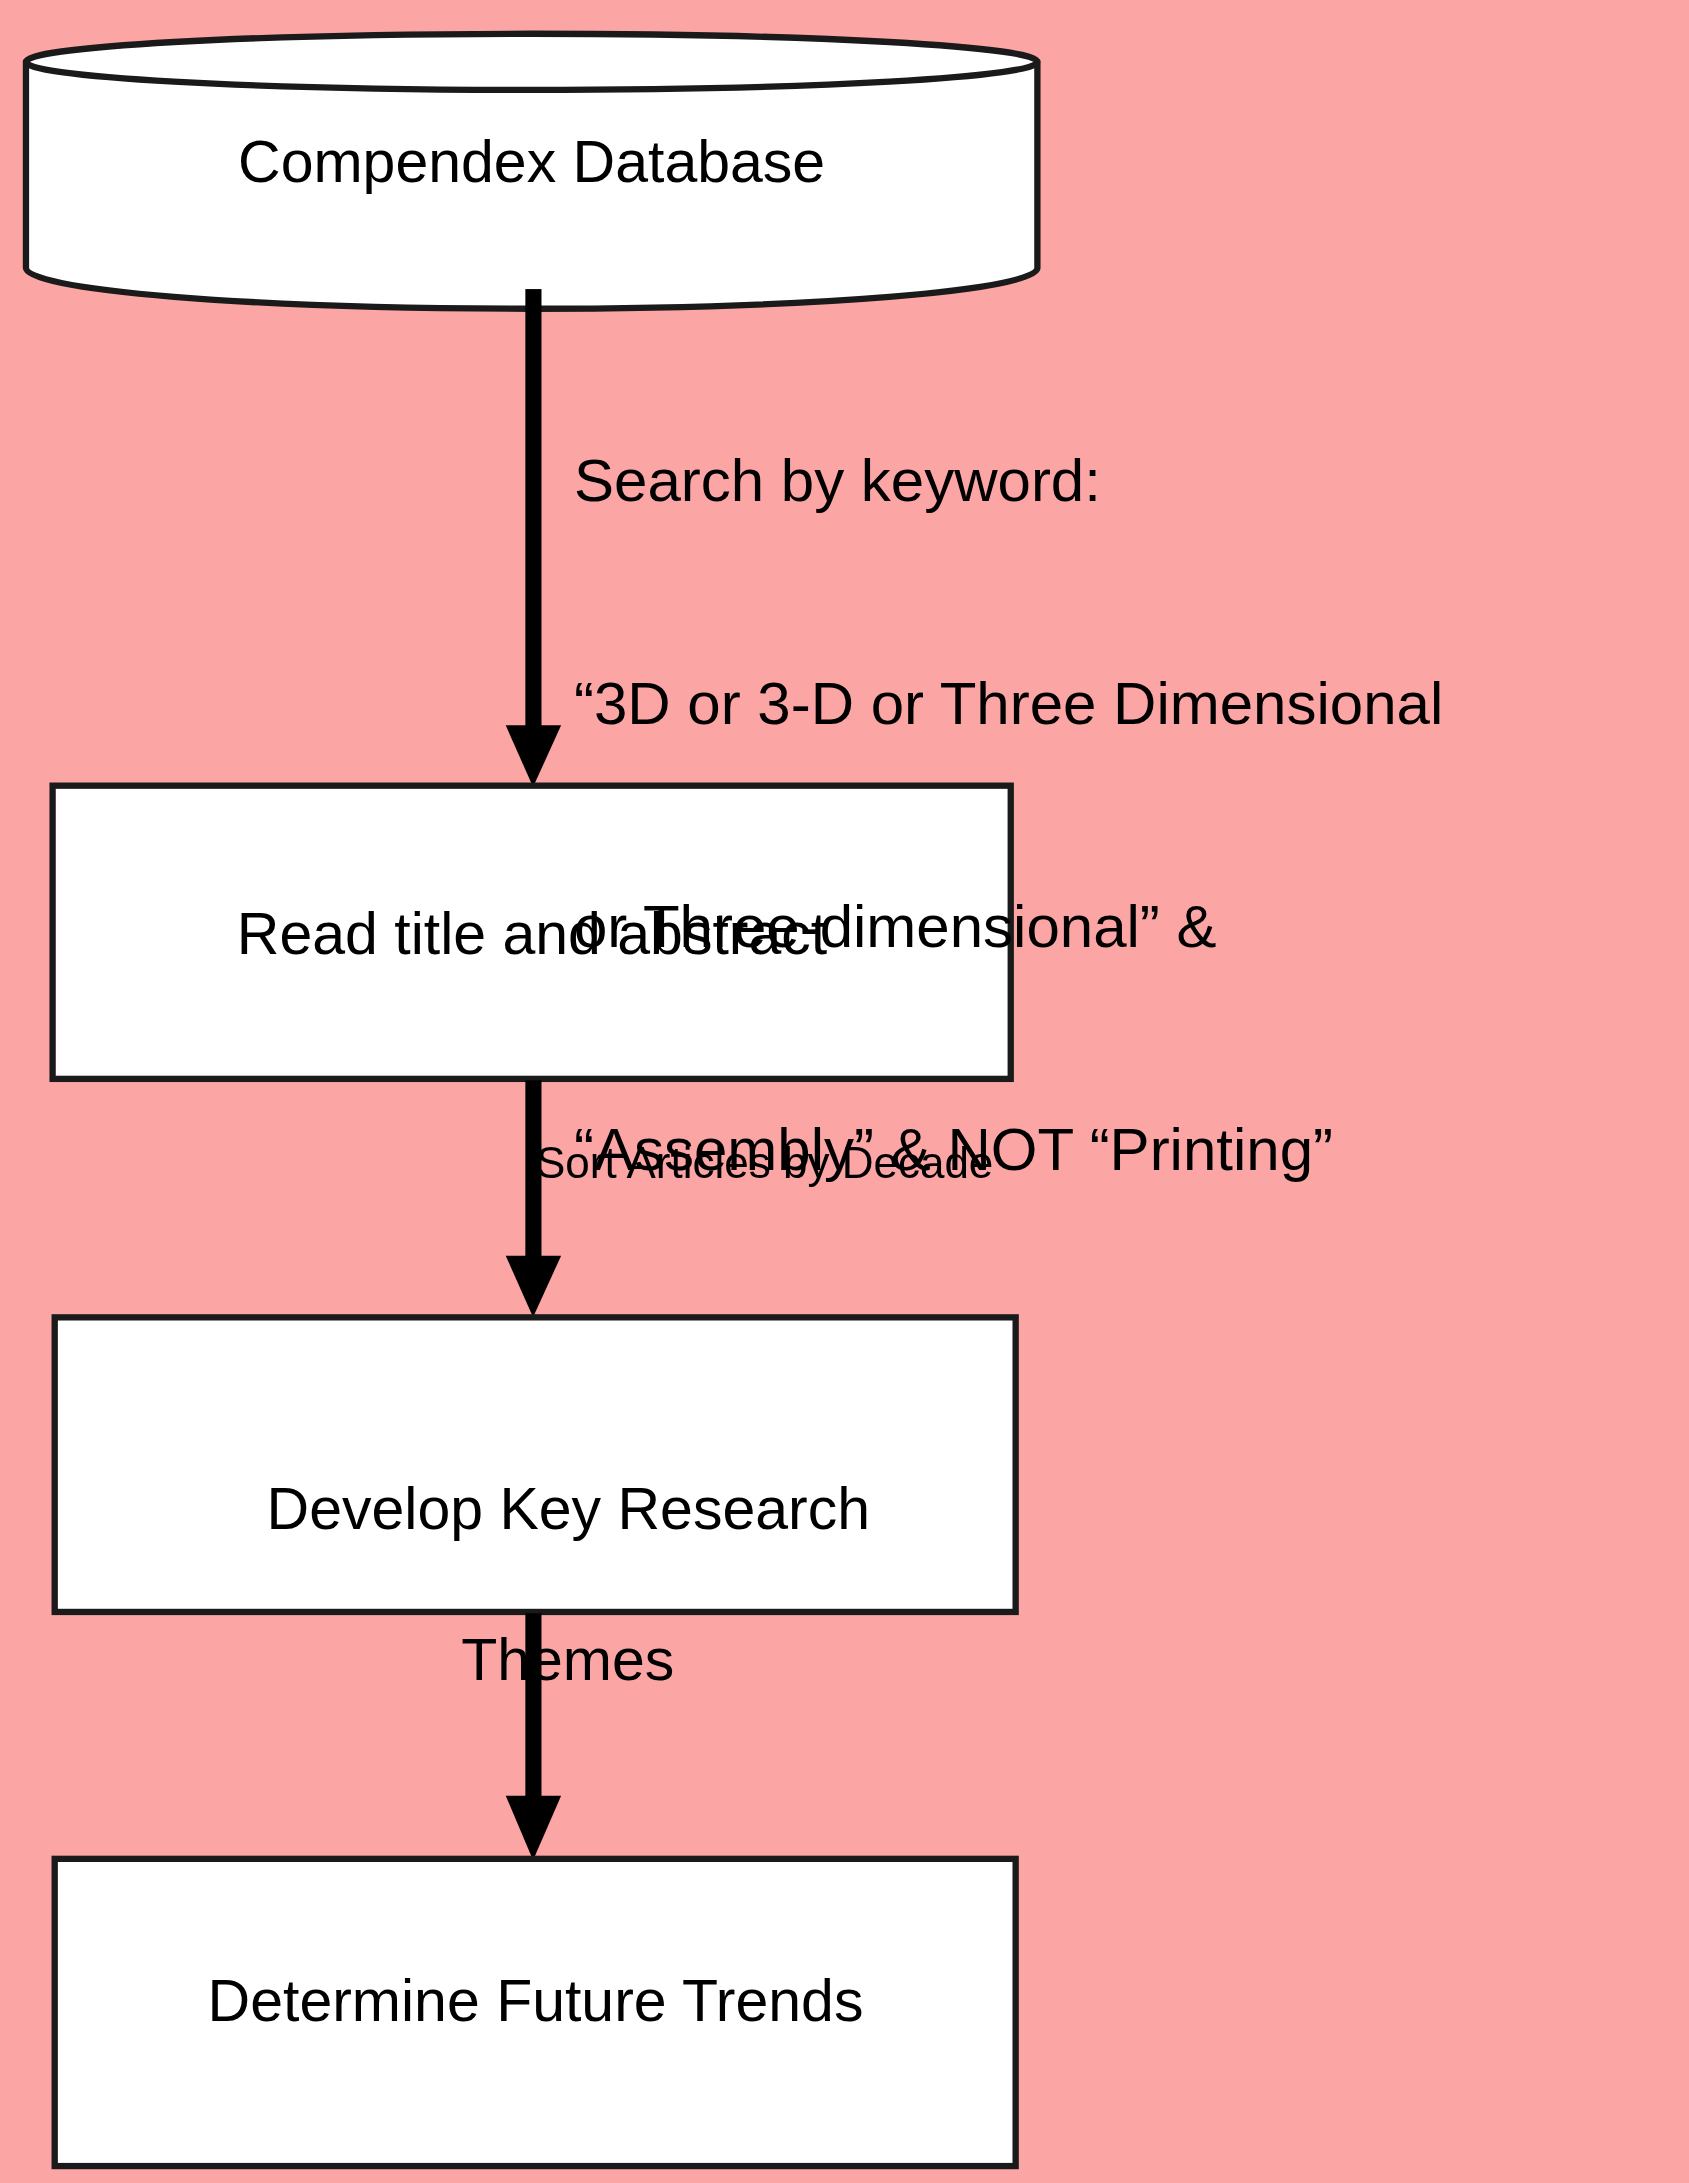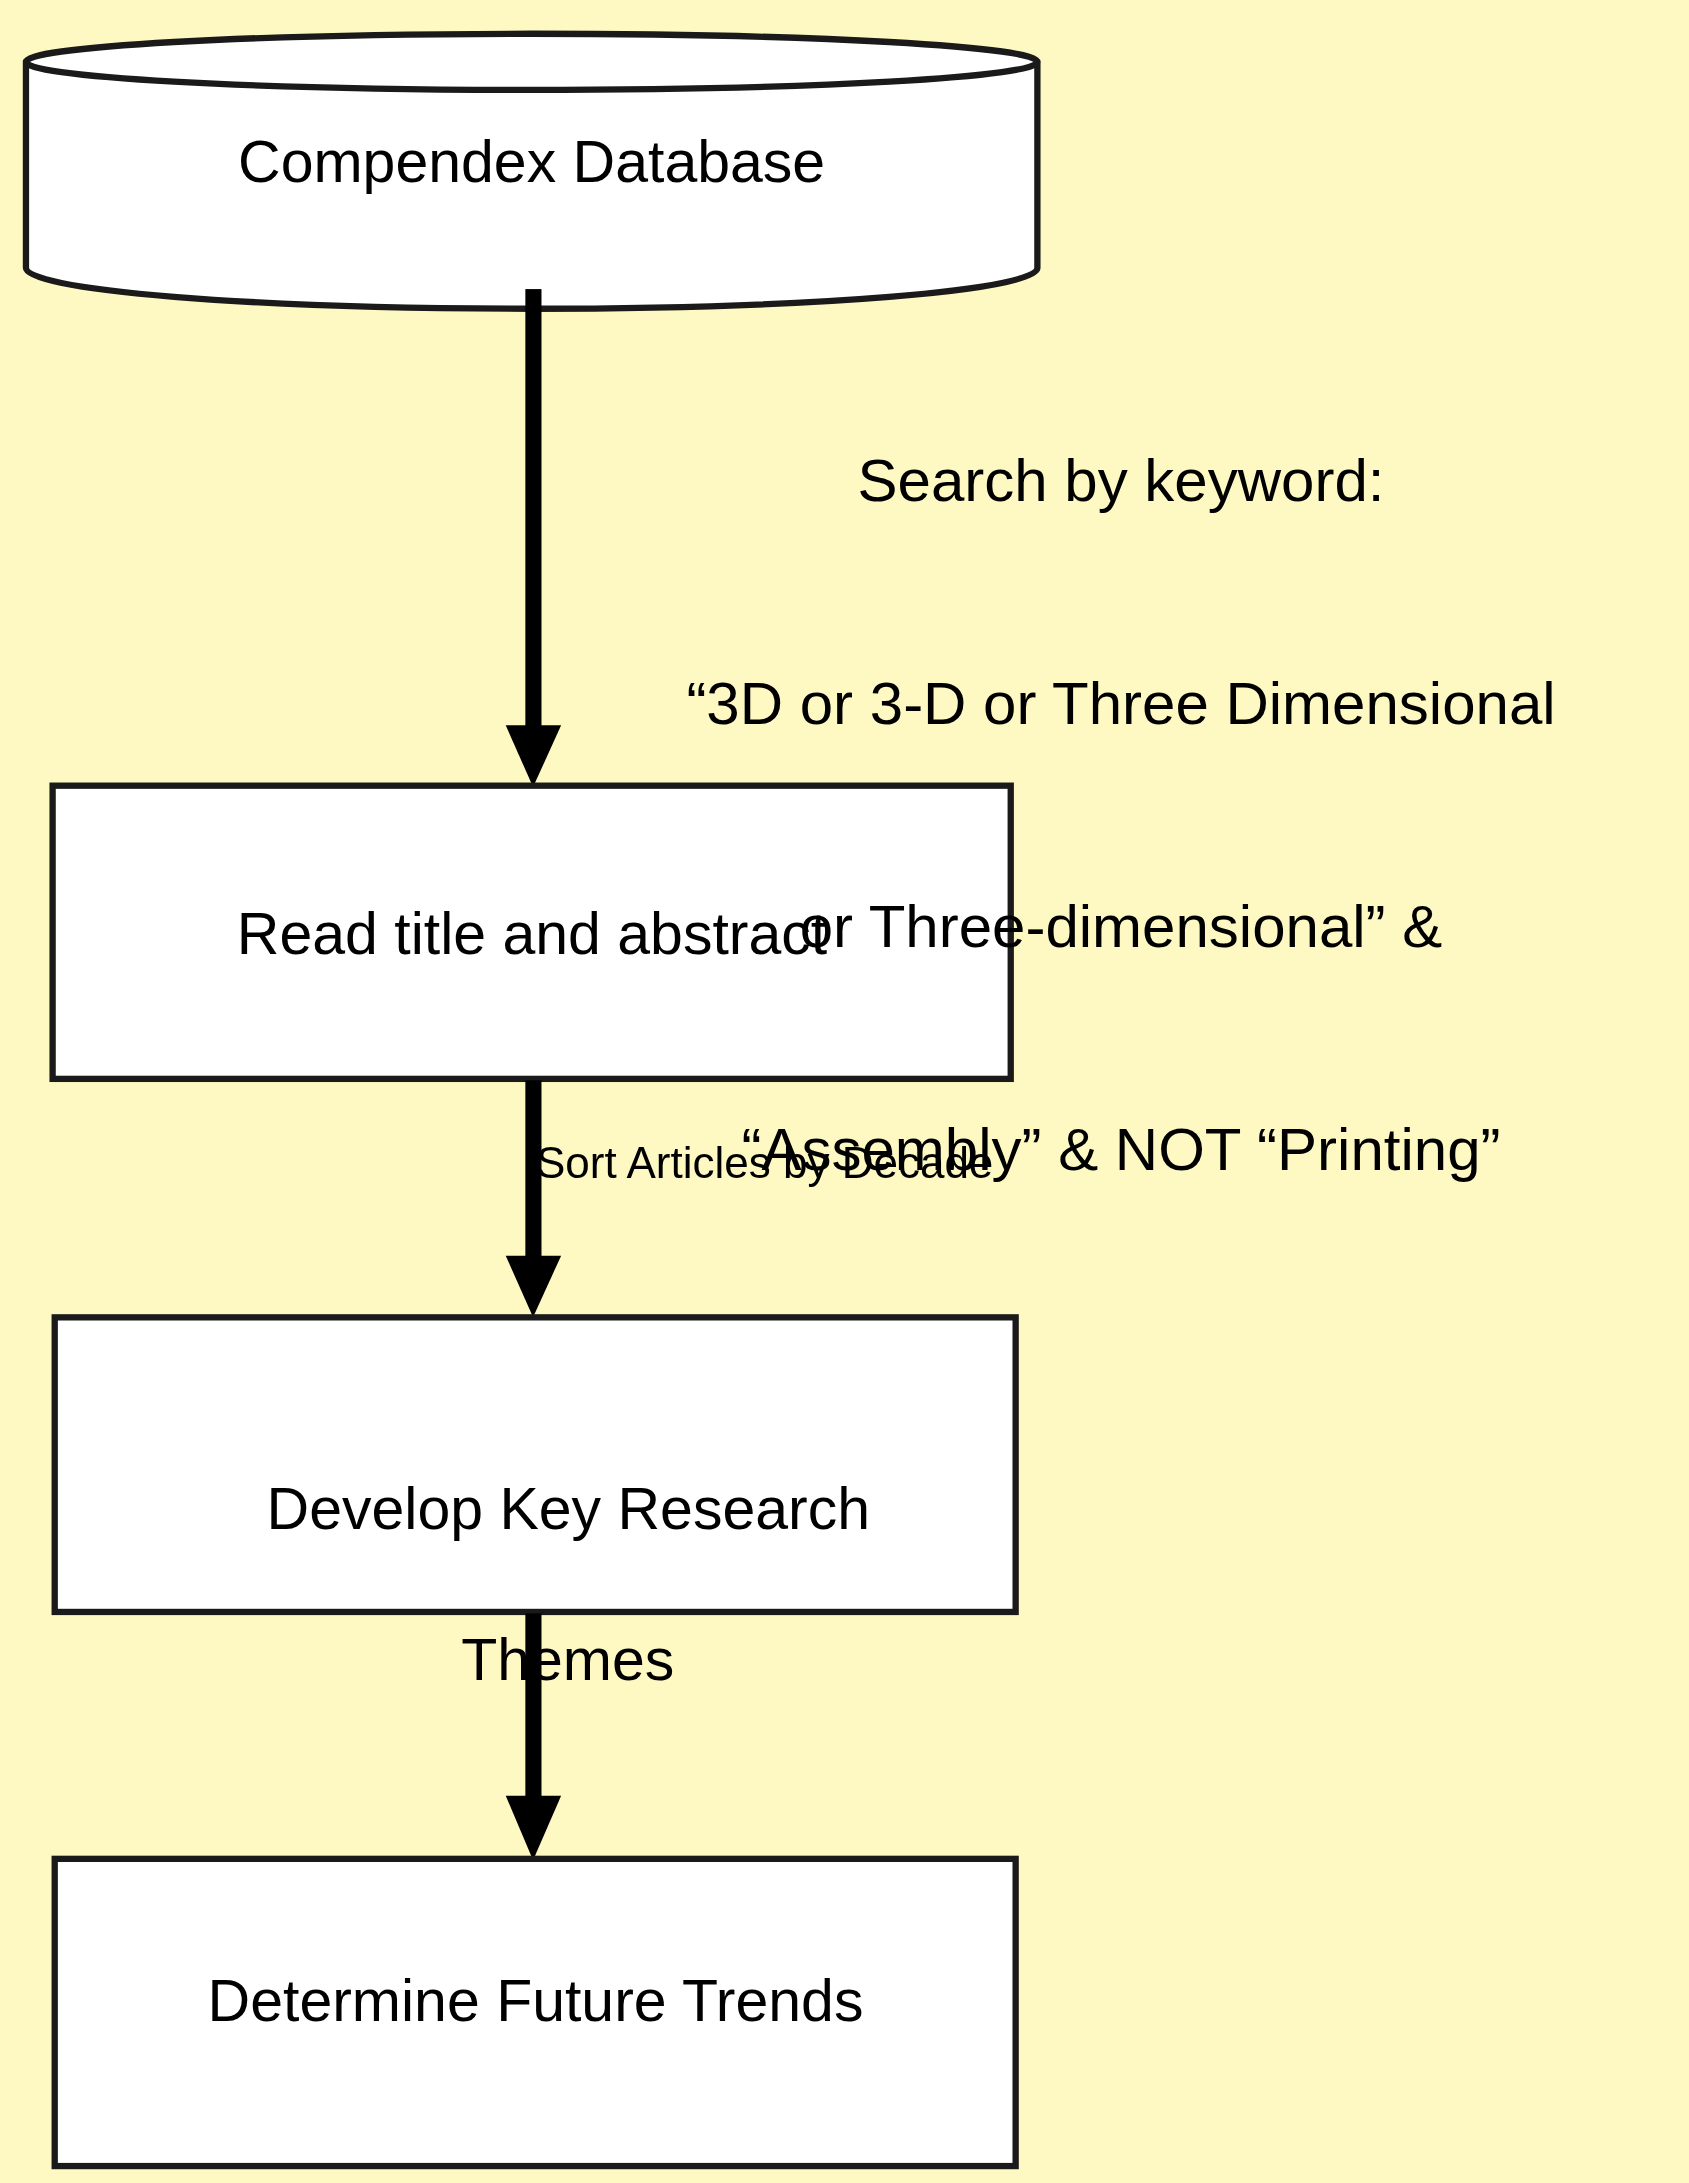--- a/index.html
+++ b/index.html
@@ -8,21 +8,21 @@
     background: #ffffff;
   }
   body {
     font-family: "Liberation Sans", sans-serif;
     color: #000000;
   }
   #canvas {
     position: relative;
     width: 1689px;
     height: 2183px;
-    background: #fef9c3;
+    background: #fca5a5;
     overflow: hidden;
   }
   svg.layer {
     position: absolute;
     left: 0;
     top: 0;
     width: 1689px;
     height: 2183px;
   }
   .node-text {
@@ -46,21 +46,21 @@
     margin-bottom: 43px;
   }
   .kw-line:last-child { margin-bottom: 0; }
 
   
   #db-label       { left: 24.6px;  top: 125px;  width: 1014px; font-size: 59px; }
   #box1-label     { left: 53px;  top: 897px; width: 958px; font-size: 59px; }
   #box2-label     { left: 55px;  top: 1396px; width: 961px; font-size: 59px; }
   #box3-label     { left: 55px;  top: 1964px; width: 961px; font-size: 59px; }
 
-  #edge1-label    { left: 574px; top: 331px;  width: 1094px; font-size: 60px; text-align: center; }
+  #edge1-label    { left: 574px; top: 331px;  width: 1094px; font-size: 60px; }
   #edge2-label    { left: 536px; top: 1141px; width: 982px; font-size: 44px; }
   #edge3-label    { left: 570px; top: 1666px; width: 1066px; font-size: 60px; }
 </style>
 </head>
 <body>
 
 <div id="canvas">
 
   <svg class="layer" viewBox="0 0 2408 3112" xmlns="http://www.w3.org/2000/svg">
 

